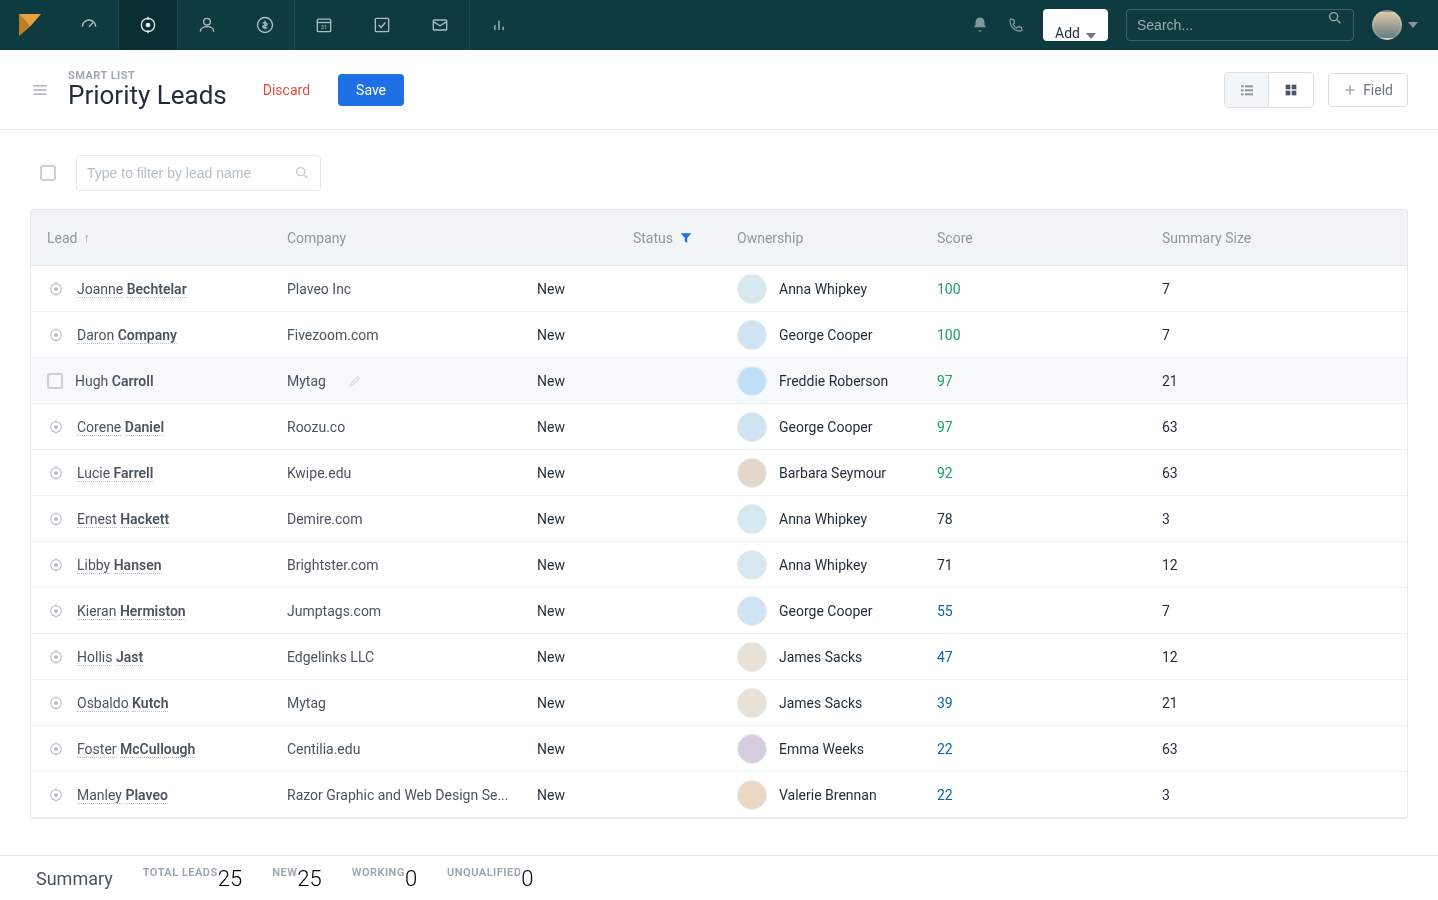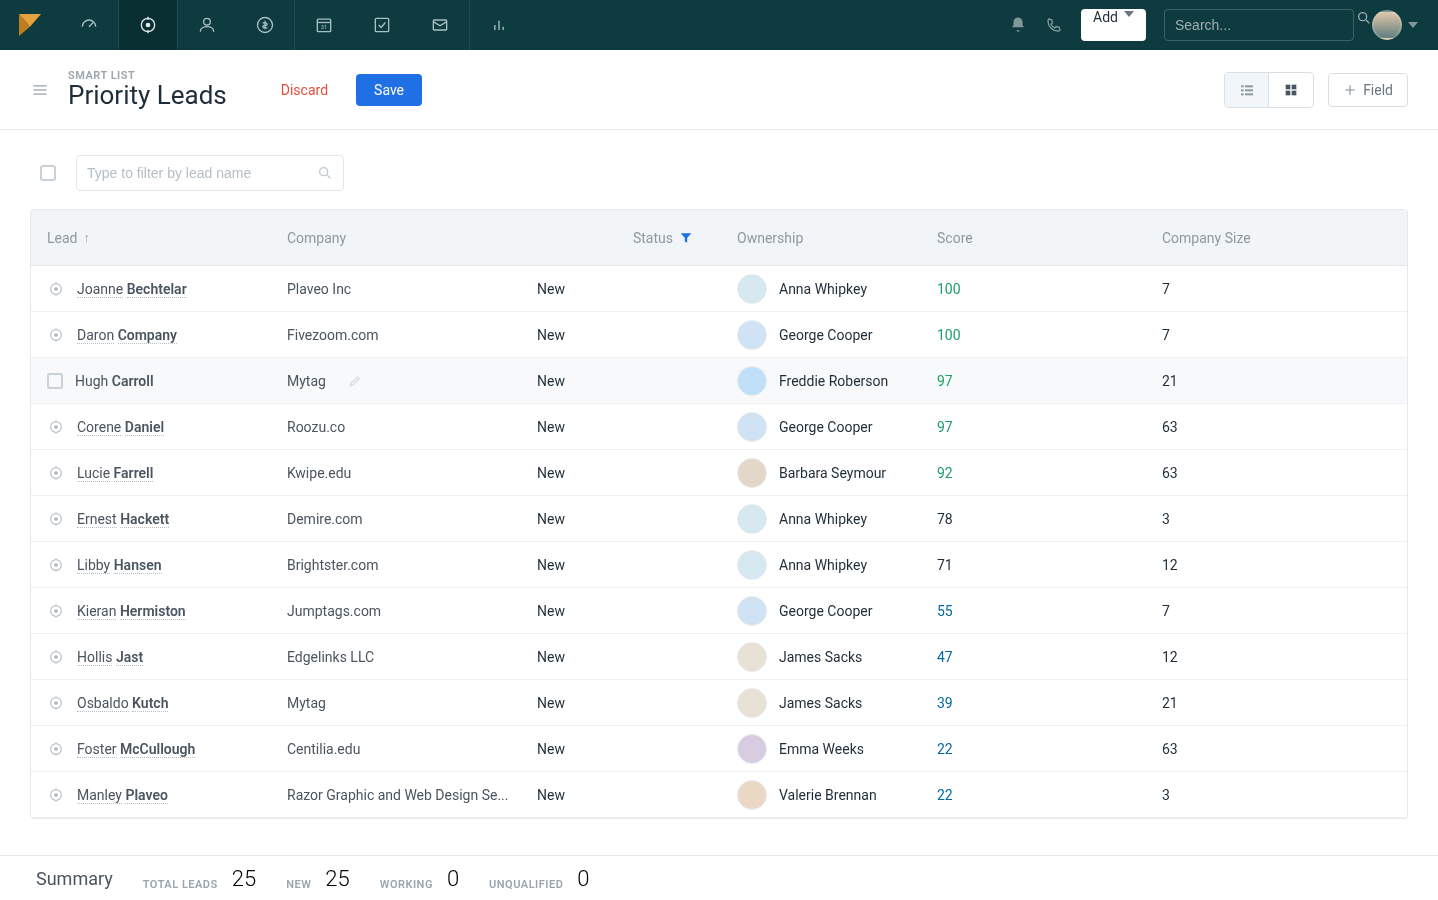--- a/index.html
+++ b/index.html
@@ -8,45 +8,45 @@
 
   
   .topnav { height:50px; background:#0d3b3f; display:flex; align-items:center; color:#e2e8ea; }
   .topnav .logo { width:60px; height:50px; display:flex; align-items:center; justify-content:center; }
   .topnav .navicons { display:flex; height:50px; }
   .topnav .navicons .navitem { width:58px; height:50px; display:flex; align-items:center; justify-content:center; cursor:pointer; }
   .topnav .navicons .navitem.active { background:#0a2f32; }
   .topnav .navicons .sep { width:1px; height:50px; background:rgba(255,255,255,0.08); }
   .topnav .spacer { flex:1; }
   .topnav .right { display:flex; align-items:center; gap:18px; padding-right:20px; }
-  .btn-add { background:#fff; color:#1f2d3a; border-radius:4px; height:32px; padding:0 12px; display:flex; align-items:flex-start; gap:6px; font-size:14px; cursor:pointer; }
-  .search { width:190px; height:32px; border:1px solid rgba(255,255,255,0.2); border-radius:4px; background:transparent; display:flex; padding:0 10px; color:#a0b0b3; }
+  .btn-add { background:#fff; color:#1f2d3a; border-radius:4px; height:32px; padding:0 12px; display:flex; align-items:flex-end; gap:6px; font-size:14px; cursor:pointer; }
+  .search { width:228px; height:32px; border:1px solid rgba(255,255,255,0.2); border-radius:4px; background:transparent; display:flex; padding:0 10px; color:#a0b0b3; }
   .search input { flex:1; background:transparent; border:none; color:#cfd8da; outline:none; font-size:14px; }
   .search input::placeholder { color:#9eaeb0; }
   .avatar-top { width:30px; height:30px; border-radius:50%; background:linear-gradient(#e0c8a8, #5f7d7f); border:2px solid rgba(255,255,255,0.15); }
 
   
   .pagehead { height:80px; border-bottom:1px solid #e4e9ed; display:flex; align-items:center; padding:0 30px; gap:18px; }
   .hamburger svg { display:block; }
   .title-block { display:flex; flex-direction:column; }
   .title-kicker { font-size:11px; font-weight:600; letter-spacing:.5px; color:#9aa5ae; }
   .title-main  { font-size:26px; font-weight:400; color:#1f2d3a; margin-top:-2px; }
-  .discard { color:#e04e3e; font-size:14px; cursor:pointer; margin-left:36px; }
+  .discard { color:#e04e3e; font-size:14px; cursor:pointer; margin-left:18px; }
   .btn-save { background:#1f6fe5; color:#fff; border-radius:4px; height:32px; padding:0 18px; font-size:14px; display:flex; align-items:center; cursor:pointer; margin-left:10px; }
   .head-right { margin-left:auto; display:flex; align-items:center; gap:14px; }
   .view-toggle { display:flex; border:1px solid #d9e0e5; border-radius:4px; overflow:hidden; }
   .view-toggle .opt { width:44px; height:34px; display:flex; align-items:center; justify-content:center; cursor:pointer; }
   .view-toggle .opt:first-child { background:#f3f6f8; border-right:1px solid #d9e0e5; }
   .btn-field { height:34px; border:1px solid #d9e0e5; border-radius:4px; background:#fff; display:flex; align-items:center; gap:6px; padding:0 14px; color:#6a7680; cursor:pointer; }
 
   
   .content { position:absolute; top:130px; left:0; right:0; bottom:0; padding:25px 30px 0 30px; }
   .filter-row { display:flex; align-items:center; gap:20px; margin-bottom:18px; }
   .filter-row .checkbox { width:16px; height:16px; border:2px solid #c9d2d9; border-radius:3px; margin-left:10px; flex-shrink:0; cursor:pointer;}
-  .filter-input { width:268px; height:36px; border:1px solid #e1e7eb; border-radius:4px; display:flex; align-items:center; padding:0 10px; }
+  .filter-input { width:245px; height:36px; border:1px solid #e1e7eb; border-radius:4px; display:flex; align-items:center; padding:0 10px; }
   .filter-input input { flex:1; border:none; outline:none; font-size:14px; color:#1f2d3a; }
   .filter-input input::placeholder { color:#b4bfc7; }
 
   
   .table { border:1px solid #e4e9ed; border-radius:3px; }
   .thead, .trow { display:grid; grid-template-columns: 240px 250px 200px 200px 225px 1fr; align-items:center; }
   .thead { height:56px; background:#f2f5f7; color:#8d99a2; font-size:14px; border-bottom:1px solid #e4e9ed; }
   .thead .th { padding:0 16px; display:flex; align-items:center; gap:6px; cursor:pointer; }
   .thead .th.status { justify-content:flex-end; padding-right:28px; }
   .trow { height:46px; border-bottom:1px solid #eef2f5; font-size:14px; }
@@ -60,21 +60,21 @@
   .owner-cell { gap:12px; }
   .owner-avatar { width:30px; height:30px; border-radius:50%; background:#d7dde2; flex-shrink:0; border:1px solid #e6ebee; background-size:cover; }
   .score-green { color:#1f9d6b; }
   .score-red   { color:#0369a1; }
   .row-checkbox { width:16px; height:16px; border:2px solid #c9d2d9; border-radius:3px; flex-shrink:0; cursor:pointer;}
   .pencil-icon { opacity:.55; margin-left:10px; }
 
   
   .summary { position:absolute; left:0; right:0; bottom:0; height:45px; background:#fff; border-top:1px solid #e4e9ed; display:flex; align-items:center; padding:0 36px; gap:30px; }
   .summary .label { font-size:18px; color:#4a5560; }
-  .summary .stat { display:flex; align-items:flex-end; gap:14px; }
+  .summary .stat { display:flex; align-items:flex-start; gap:0; }
   .summary .stat .k { font-size:11px; font-weight:600; letter-spacing:.5px; color:#9aa5ae; text-transform:uppercase; }
   .summary .stat .v { font-size:22px; color:#000000; font-weight:300; }
 
   
   .ico { display:inline-flex; }
 </style>
 </head>
 <body>
 
 <div class="topnav">
@@ -283,21 +283,21 @@
             </svg>
         </span>
       </div>
       <div class="th">
           <span>Ownership</span>
         </div>
       <div class="th">
           <span>Score</span>
         </div>
       <div class="th">
-          <span>Company Size</span>
+          <span>Summary Size</span>
         </div>
     </div>
     <div id="tbody">
         <div class="trow">
           <div class="td lead-cell">
             <span class="icon">
               <svg width="16" height="16" viewBox="0 0 24 24" fill="none" stroke="#b0bac2" stroke-width="1.6">
                 <circle cx="12" cy="12" r="8"></circle>
                 <line x1="12" y1="2" x2="12" y2="5"></line>
                 <line x1="12" y1="19" x2="12" y2="22"></line>

